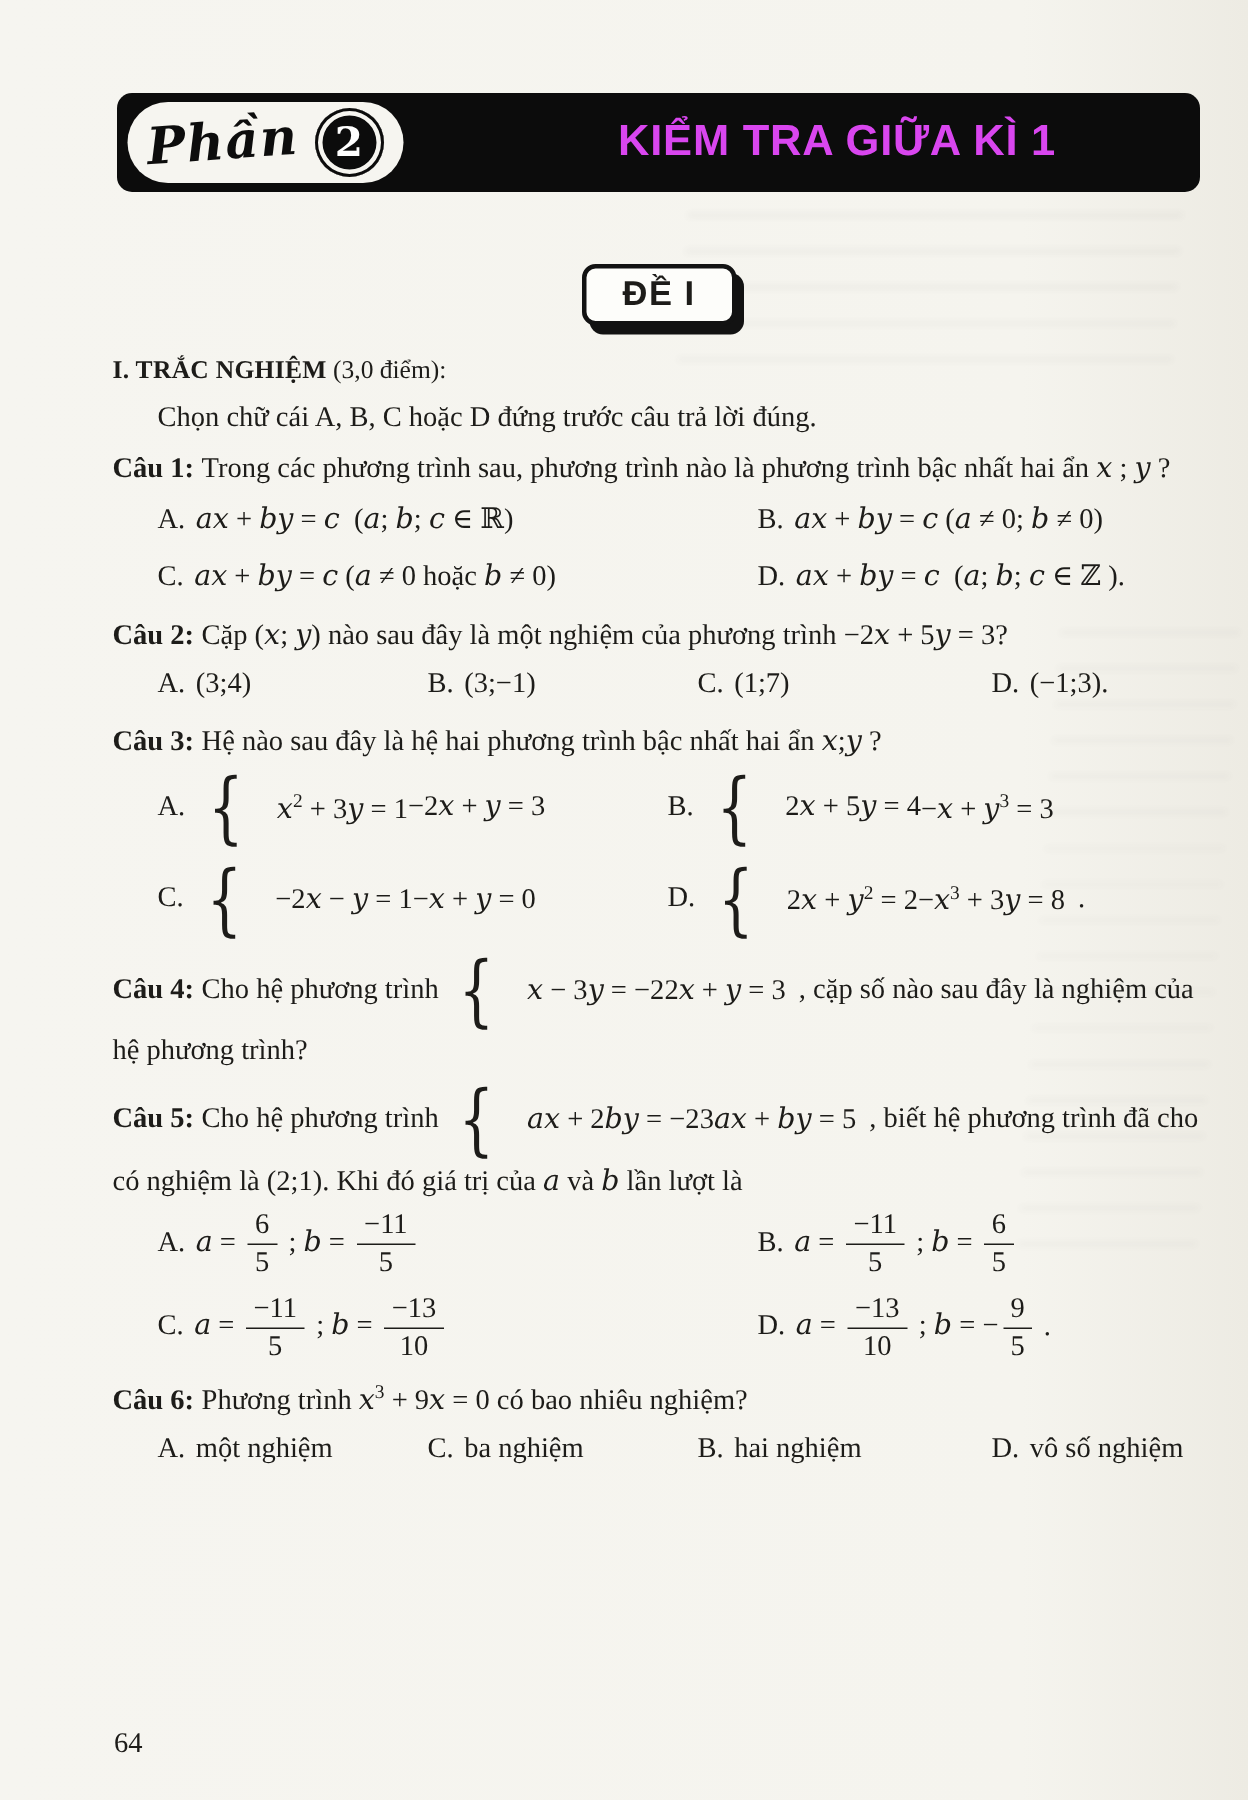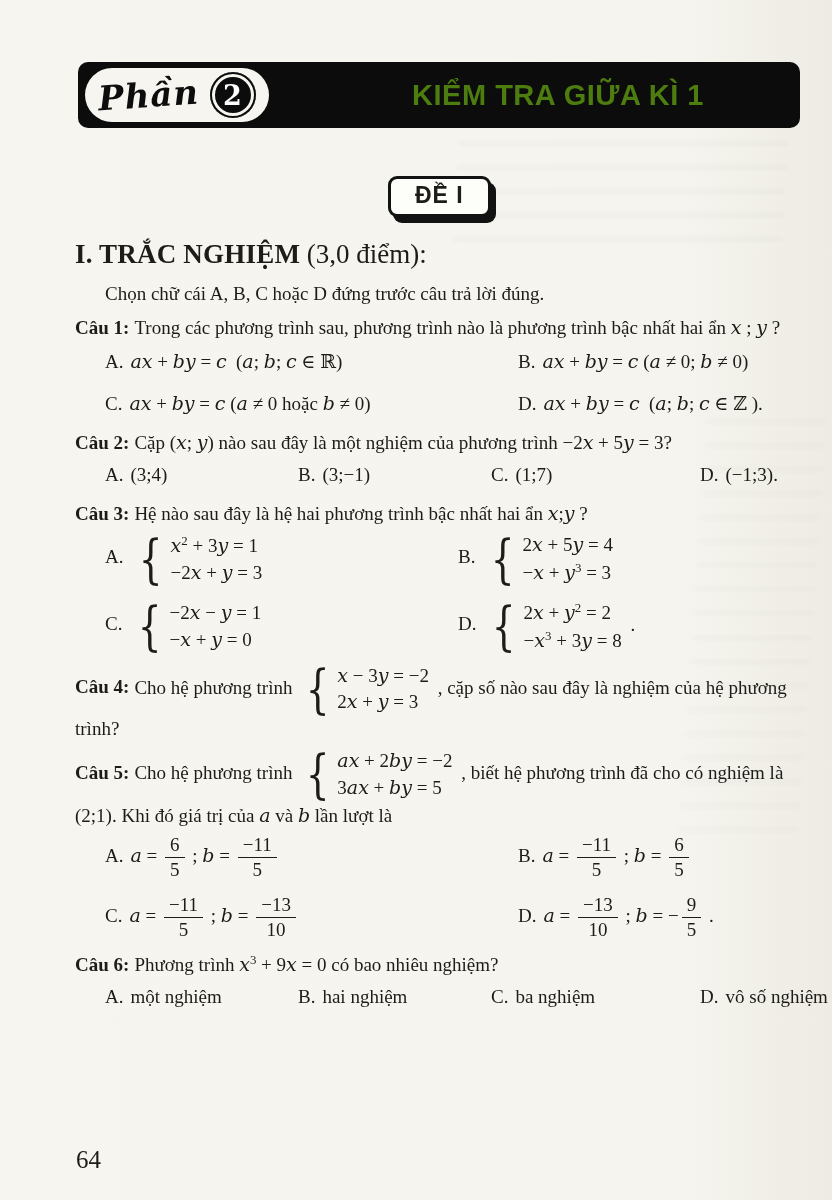--- a/index.html
+++ b/index.html
@@ -37,66 +37,66 @@
     font-size: 34px; transform: rotate(-4deg); letter-spacing: 1px; color: #0d0d0d;
   }
   .part-circle {
     width: 46px; height: 46px; border-radius: 50%; background: #0c0c0c;
     box-shadow: inset 0 0 0 2px #0c0c0c, inset 0 0 0 5px #f6f5f0;
     color: #fff; display: flex; align-items: center; justify-content: center;
     font-size: 27px; font-weight: 700; font-family: "DejaVu Serif", serif;
   }
   .banner-title {
     position: absolute; right: 96px; top: 50%; transform: translateY(-50%);
-    color: #4d7c0f; font-family: "Liberation Sans", "DejaVu Sans", sans-serif;
+    color: #d946ef; font-family: "Liberation Sans", "DejaVu Sans", sans-serif;
     font-weight: 700; font-size: 29px; letter-spacing: 0.5px; white-space: nowrap;
   }
 
   
   .de-badge {
     position: absolute; top: 176px; left: 388px;
     background: #fdfdfa; border: 3px solid #121212; border-radius: 9px;
     padding: 3px 24px 5px; box-shadow: 5px 6px 0 #121212;
     font-family: "Liberation Sans", "DejaVu Sans", sans-serif;
     font-weight: 700; font-size: 23px; letter-spacing: 1px; white-space: nowrap;
   }
 
   
   .content { position: absolute; left: 75px; right: 28px; top: 234px; font-size: 19px; line-height: 1.5; }
 
-  .section-heading { margin: 0 0 5px; font-size: 27px; }
+  .section-heading { margin: 0 0 5px; font-size: 17px; }
   .section-heading b { letter-spacing: 0.2px; }
   .instruction { margin: 0 0 5px; padding-left: 30px; }
 
   .question { margin: 0; }
   .qtext { margin: 5px 0 4px; }
   .qlabel { padding-right: 5px; }
 
-  .opts { display: grid; padding-left: 30px; margin: 4px 0 9px; row-gap: 9px; align-items: center; gap: 13px; }
+  .opts { display: grid; padding-left: 30px; margin: 4px 0 9px; row-gap: 9px; align-items: center; }
   .opts.grid4  { grid-template-columns: 180px 180px 196px auto; }
   .opts.grid2w { grid-template-columns: 400px auto; }
   .opts.grid2n { grid-template-columns: 340px auto; }
   .opt { white-space: nowrap; }
   .letter { padding-right: 7px; }
 
   
   .sys { display: inline-flex; align-items: center; vertical-align: middle; margin: 0 4px; }
   .brc { font-size: 52px; line-height: 1; font-weight: 400; transform: scaleX(0.72); font-family: "DejaVu Serif", serif; }
-  .eqs { display: inline-flex; flex-direction: column; row-gap: 1px; margin-left: 3px; }
+  .eqs { display: inline-flex; flex-direction: row; row-gap: 1px; margin-left: 17px; }
   .eq  { line-height: 1.35; }
 
   
   .frac { display: inline-flex; flex-direction: column; align-items: center; vertical-align: middle; margin: 0 3px; line-height: 1.15; }
   .fn { border-bottom: 1.6px solid #1d1c19; padding: 0 5px 1px; }
   .fd { padding-top: 1px; }
 
   sup { font-size: 0.68em; }
   i { font-family: "DejaVu Serif", "Liberation Serif", serif; }
 
-  .page-number { position: absolute; left: 76px; bottom: 26px; font-size: 25px; }
+  .page-number { position: absolute; left: 76px; bottom: 26px; font-size: 19px; }
 </style>
 </head>
 <body>
 
 <div class="page">
 
   <div class="ghost g1"></div>
   <div class="ghost g2"></div>
 
   <div class="banner">
@@ -213,22 +213,22 @@
               </span><span> ; <i>b</i> = −</span><span class="frac">
                 <span class="fn">9</span>
                 <span class="fd">5</span>
               </span><span> .</span></div>
           </div>
         </div>
         <div class="question">
           <p class="qtext"><b class="qlabel">Câu 6:</b><span>Phương trình <i>x</i><sup>3</sup> + 9<i>x</i> = 0 có bao nhiêu nghiệm?</span></p>
           <div class="opts grid4">
             <div class="opt"><span class="letter">A.</span><span>một nghiệm</span></div>
+            <div class="opt"><span class="letter">C.</span><span>ba nghiệm</span></div>
             <div class="opt"><span class="letter">B.</span><span>hai nghiệm</span></div>
-            <div class="opt"><span class="letter">C.</span><span>ba nghiệm</span></div>
             <div class="opt"><span class="letter">D.</span><span>vô số nghiệm</span></div>
           </div>
         </div>
       </div>
   </div>
 
   <div class="page-number">64</div>
 
 </div>
 

